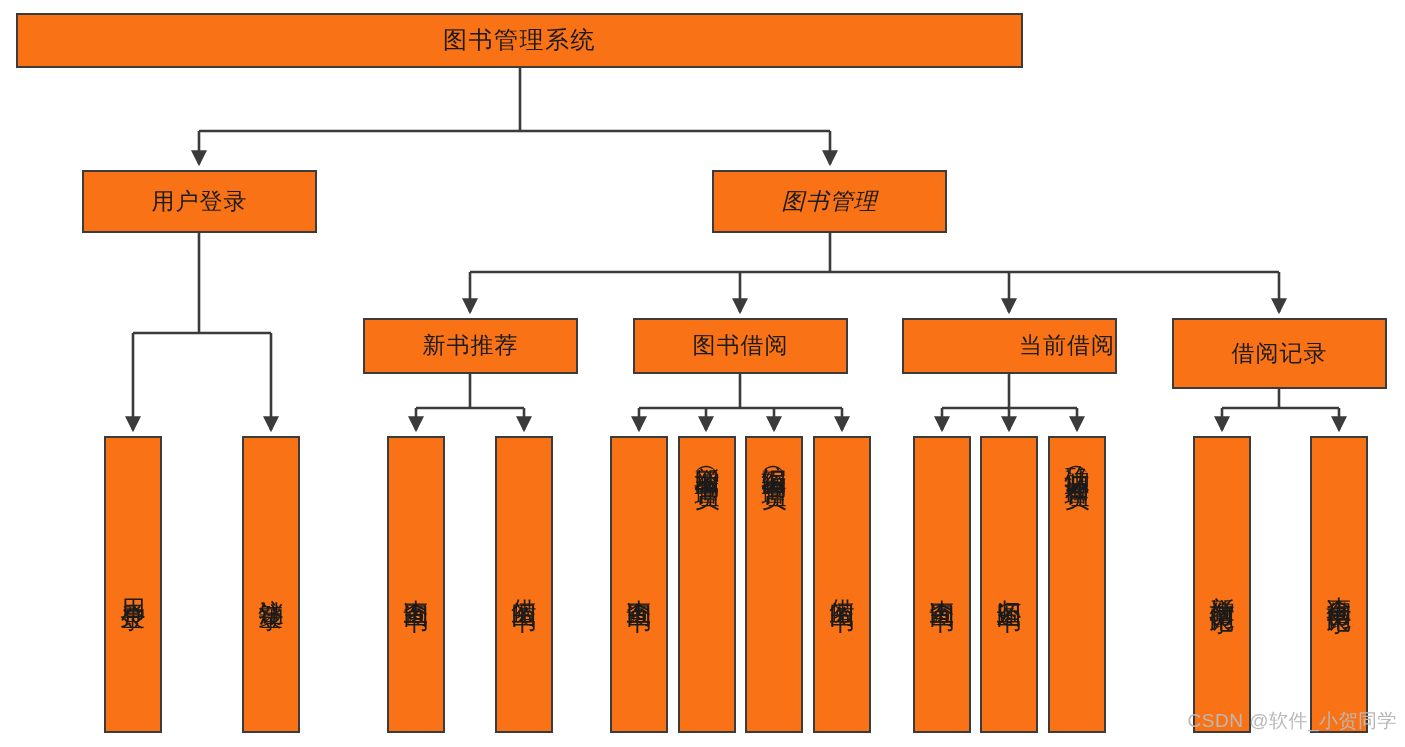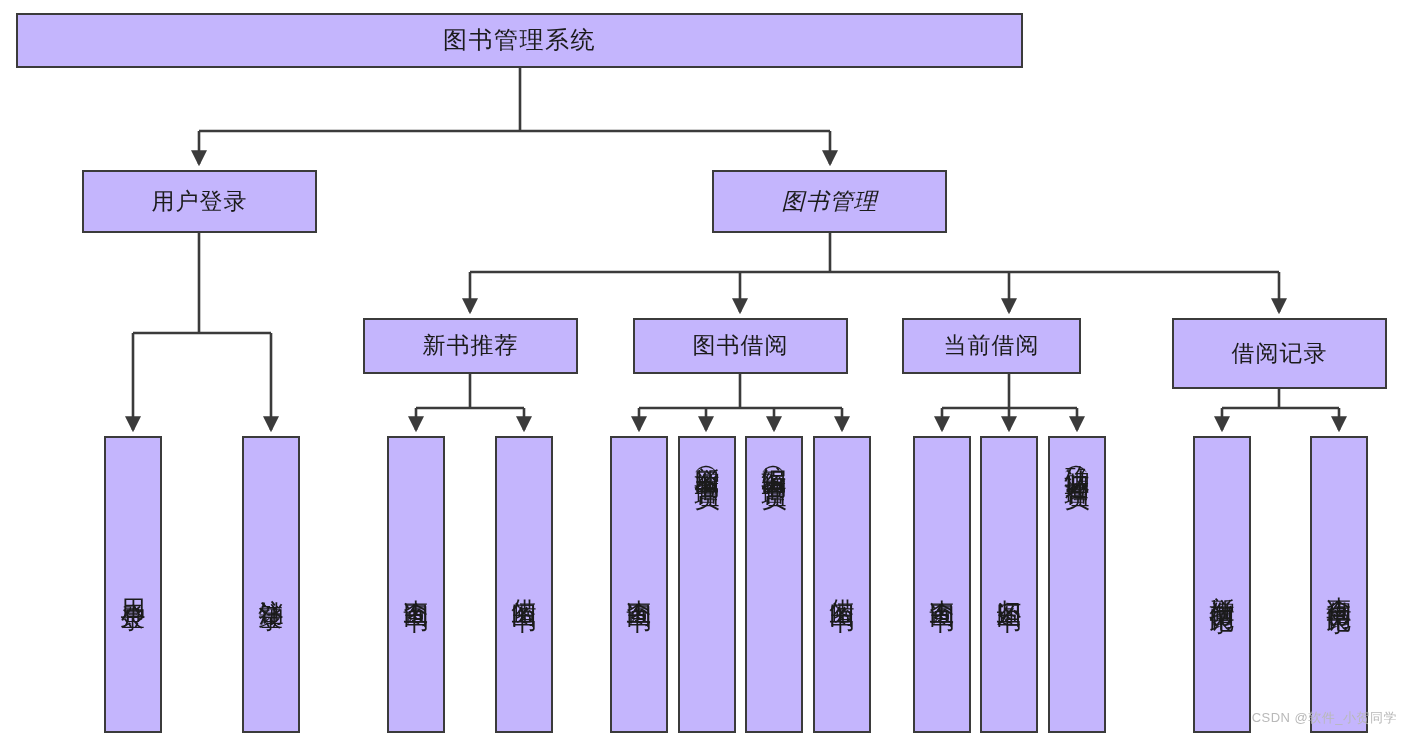--- a/index.html
+++ b/index.html
@@ -14,21 +14,21 @@
 
   svg.connectors{
     position:absolute;left:0;top:0;
     width:1405px;height:747px;
     pointer-events:none;
   }
 
   .node{
     position:absolute;
     box-sizing:border-box;
-    background:#c4b5fd;
+    background:#f97316;
     border:2.5px solid #3b3b3b;
     display:flex;
     align-items:center;
     justify-content:center;
     color:#1b1b1b;
   }
   .node .lbl{
     display:block;
     text-align:center;
     line-height:1.18;
@@ -53,22 +53,22 @@
     text-orientation:upright;
     font-size:25px;
     letter-spacing:3px;
     line-height:1;
     white-space:normal;
   }
   .node.vert.mid{align-items:center;padding-top:0;}
 
   .watermark{
     position:absolute;
-    right:8px;bottom:20px;
-    font-size:13px;
+    right:8px;bottom:13px;
+    font-size:19px;
     color:#b9b9b9;
     letter-spacing:0.5px;
     white-space:nowrap;
     user-select:none;
   }
 </style>
 </head>
 <body>
 
 <div id="canvas">
@@ -133,21 +133,21 @@
   <div class="node horiz" style="left:712px;top:170px;width:235px;height:63px;font-style:italic;">
     <span class="lbl">图书管理</span>
   </div>
 
   <div class="node horiz" style="left:633px;top:318px;width:215px;height:56px;">
     <span class="lbl">图书借阅</span>
   </div>
   <div class="node horiz" style="left:363px;top:318px;width:215px;height:56px;">
     <span class="lbl">新书推荐</span>
   </div>
-  <div class="node horiz" style="left:902px;top:318px;width:179px;height:56px;">
+  <div class="node horiz" style="left:902px;top:318px;width:215px;height:56px;justify-content:flex-end;">
     <span class="lbl">当前借阅</span>
   </div>
   <div class="node horiz" style="left:1172px;top:318px;width:215px;height:71px;">
     <span class="lbl">借阅记录</span>
   </div>
 
   <div class="node vert mid" style="left:104px;top:436px;width:58px;height:297px;">
     <span class="lbl">用户登录</span>
   </div>
   <div class="node vert mid" style="left:242px;top:436px;width:58px;height:297px;">

